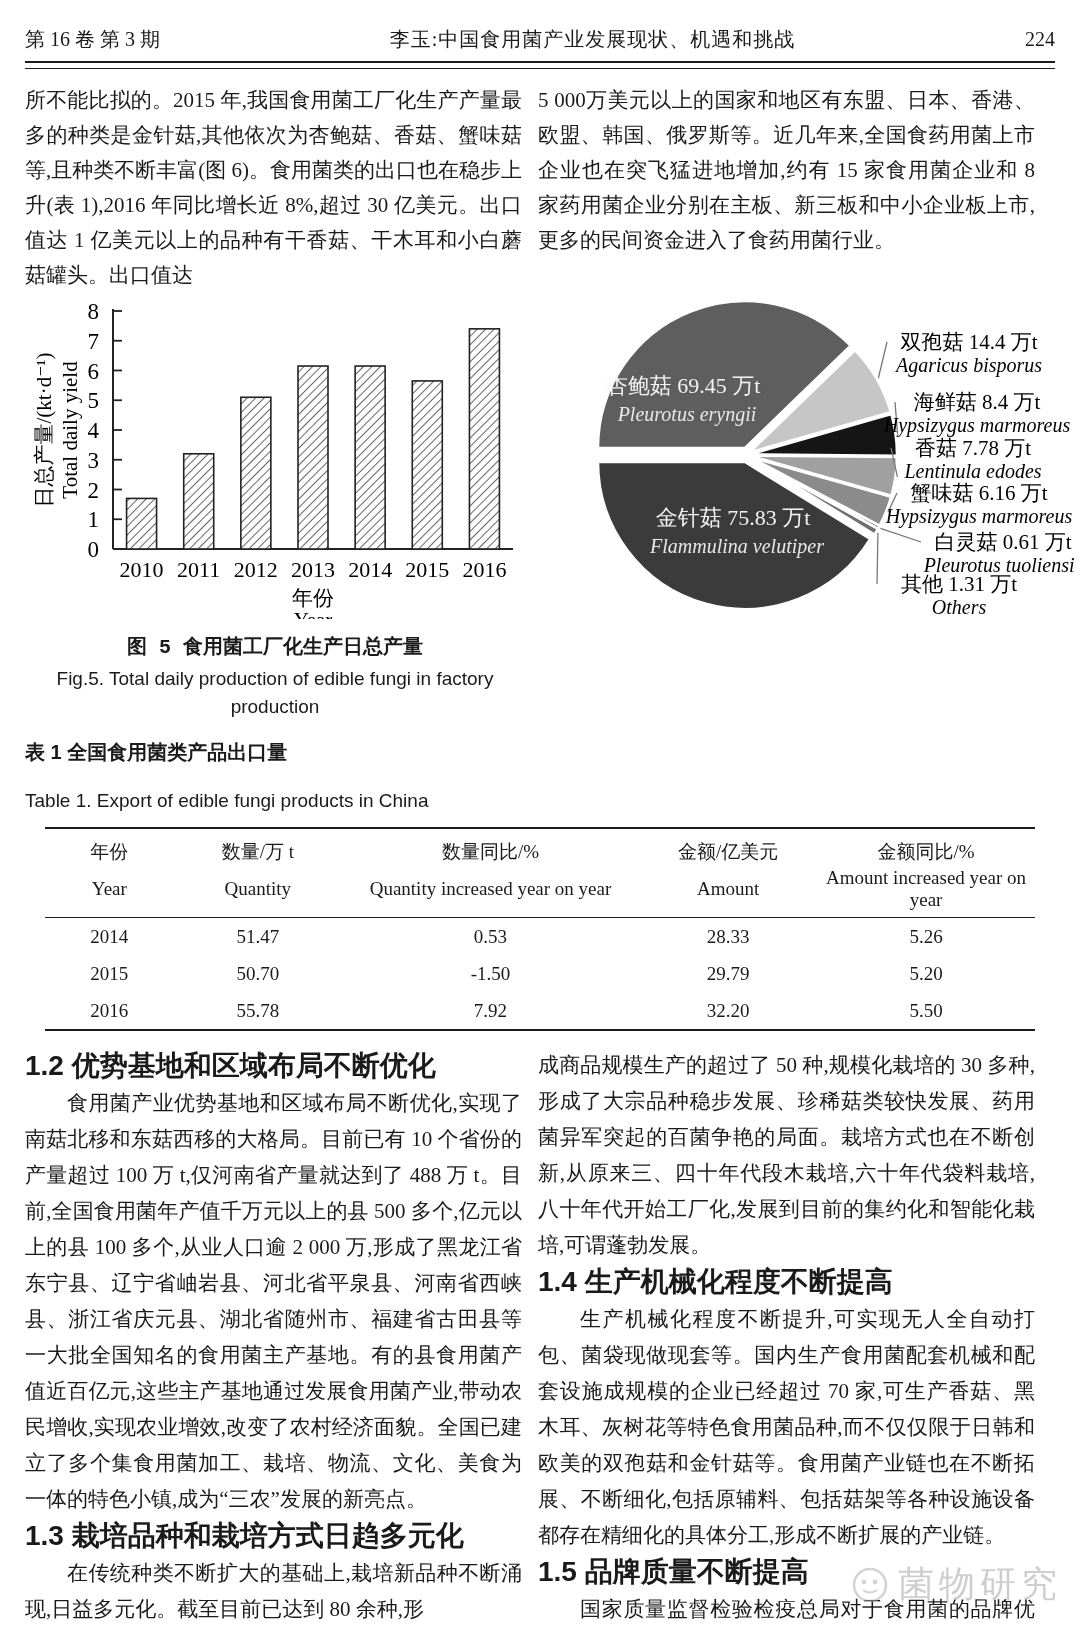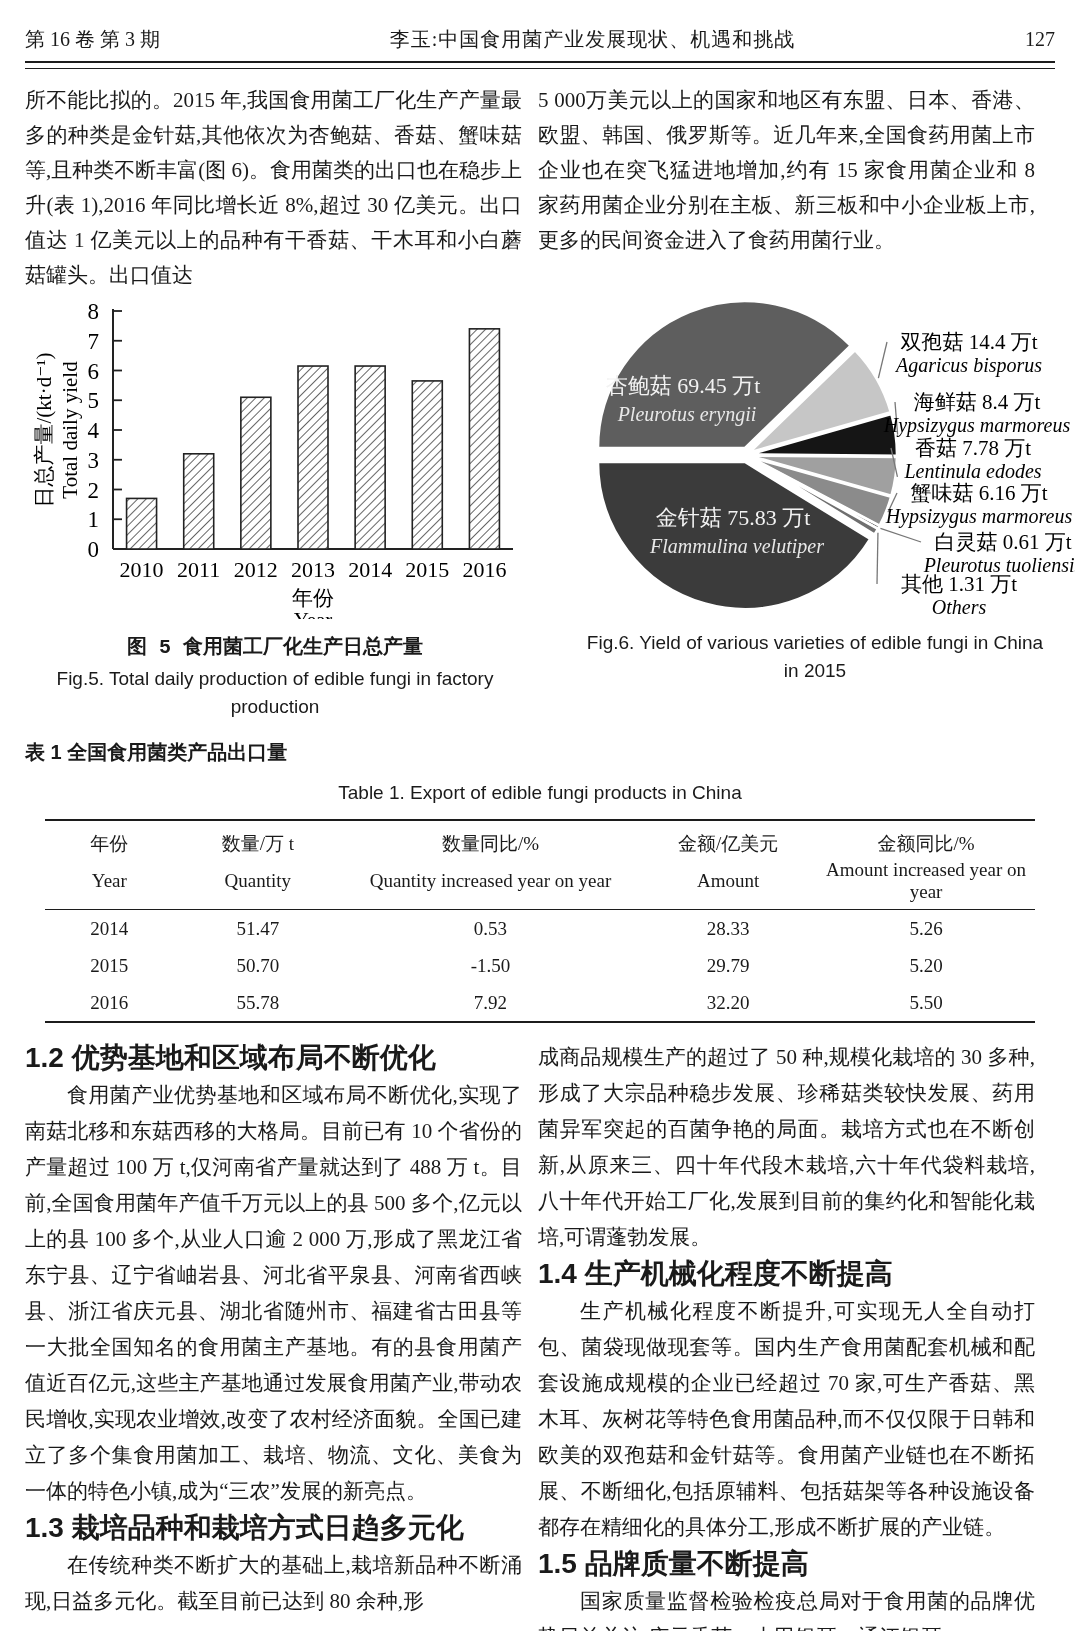--- a/index.html
+++ b/index.html
@@ -21,21 +21,21 @@
   
   .figrow{display:flex;gap:30px;margin-top:4px;}
   .figcell{width:500px;}
   .figcell.right{width:520px;}
   .caption{margin-top:10px;text-align:center;}
   .caption .zh{font-family:Liberation Mono, monospace;font-weight:bold;font-size:20px;line-height:30px;}
   .caption .en{font-family:"Liberation Sans","DejaVu Sans",sans-serif;font-size:19px;line-height:28px;margin:2px auto 0;width:440px;}
   
   .tableblock{margin-top:16px;}
   .tabletitle-zh{text-align:left;font-family:"Liberation Sans","DejaVu Sans",sans-serif;font-weight:bold;font-size:20px;line-height:30px;}
-  .tabletitle-en{text-align:center;font-family:"Liberation Sans","DejaVu Sans",sans-serif;font-size:19px;line-height:28px;margin-top:12px;}
+  .tabletitle-en{font-family:"Liberation Sans","DejaVu Sans",sans-serif;font-size:19px;line-height:28px;margin-top:20px;}
   table.datatable{border-collapse:collapse;width:990px;margin:12px auto 0;
         border-top:2.5px solid #1c1c1c;border-bottom:2.5px solid #1c1c1c;font-size:19px;}
   table.datatable th,table.datatable td{font-weight:normal;text-align:center;padding:0;}
   table.datatable thead tr.zh th{padding-top:8px;height:30px;}
   table.datatable thead tr.en th{height:32px;padding-bottom:6px;}
   table.datatable thead{border-bottom:1.5px solid #1c1c1c;}
   table.datatable tbody td{height:37px;}
   
   .watermark{position:absolute;right:18px;bottom:22px;display:flex;align-items:center;gap:8px;
         opacity:.5;pointer-events:none;}
@@ -45,21 +45,21 @@
   svg .lat{font-style:italic;}
 </style>
 </head>
 <body>
 
 <div id="page">
   <div class="inner">
     <div class="pagehead">
       <span>第 16 卷   第 3 期</span>
       <span class="mid">李玉:中国食用菌产业发展现状、机遇和挑战</span>
-      <span>127</span>
+      <span>224</span>
     </div>
     <div class="rule2"></div>
 
     <div class="twocol">
       <div class="col" id="top-left">
           <p>所不能比拟的。2015 年,我国食用菌工厂化生产产量最多的种类是金针菇,其他依次为杏鲍菇、香菇、蟹味菇等,且种类不断丰富(图 6)。食用菌类的出口也在稳步上升(表 1),2016 年同比增长近 8%,超过 30 亿美元。出口值达 1 亿美元以上的品种有干香菇、干木耳和小白蘑菇罐头。出口值达</p>
         </div>
       <div class="col" id="top-right">
           <p>5 000万美元以上的国家和地区有东盟、日本、香港、欧盟、韩国、俄罗斯等。近几年来,全国食药用菌上市企业也在突飞猛进地增加,约有 15 家食用菌企业和 8 家药用菌企业分别在主板、新三板和中小企业板上市,更多的民间资金进入了食药用菌行业。</p>
         </div>
@@ -144,21 +144,20 @@
             <text x="424" y="203" text-anchor="middle" font-size="21">蟹味菇 6.16 万t</text>
             <text x="424" y="226" text-anchor="middle" font-size="20" class="lat">Hypsizygus marmoreus</text>
             <line x1="325.43039145045657" y1="231.31172533487455" x2="366" y2="245" stroke="#777" stroke-width="1.3"></line>
             <text x="448" y="252" text-anchor="middle" font-size="21">白灵菇 0.61 万t</text>
             <text x="448" y="275" text-anchor="middle" font-size="20" class="lat">Pleurotus tuoliensis</text>
             <line x1="322.95393436436075" y1="235.71262019155745" x2="322" y2="287" stroke="#777" stroke-width="1.3"></line>
             <text x="404" y="294" text-anchor="middle" font-size="21">其他 1.31 万t</text>
             <text x="404" y="317" text-anchor="middle" font-size="20" class="lat">Others</text>
           </svg>
         <div class="caption">
-          <div class="en" style="width:470px">Fig.6.  Yield  of  various  varieties  of  edible  fungi  in China in 2015</div>
         </div>
       </div>
     </div>
 
     <div class="tableblock">
       <div class="tabletitle-zh">表 1   全国食用菌类产品出口量</div>
       <div class="tabletitle-en">Table 1. Export of edible fungi products in China</div>
       <table class="datatable" id="table1">
           <thead>
             <tr class="zh">
@@ -212,13 +211,22 @@
       <div class="col" id="bottom-right">
           <p class="">成商品规模生产的超过了 50 种,规模化栽培的 30 多种,形成了大宗品种稳步发展、珍稀菇类较快发展、药用菌异军突起的百菌争艳的局面。栽培方式也在不断创新,从原来三、四十年代段木栽培,六十年代袋料栽培,八十年代开始工厂化,发展到目前的集约化和智能化栽培,可谓蓬勃发展。</p>
           <div class="section-heading">1.4   生产机械化程度不断提高</div>
           <p class="indent">生产机械化程度不断提升,可实现无人全自动打包、菌袋现做现套等。国内生产食用菌配套机械和配套设施成规模的企业已经超过 70 家,可生产香菇、黑木耳、灰树花等特色食用菌品种,而不仅仅限于日韩和欧美的双孢菇和金针菇等。食用菌产业链也在不断拓展、不断细化,包括原辅料、包括菇架等各种设施设备都存在精细化的具体分工,形成不断扩展的产业链。</p>
           <div class="section-heading">1.5   品牌质量不断提高</div>
           <p class="indent">国家质量监督检验检疫总局对于食用菌的品牌优势日益关注,庆元香菇、古田银耳、通江银耳、</p>
         </div>
     </div>
   </div>
 
+  <div class="watermark">
+    <svg width="40" height="40" viewBox="0 0 40 40">
+      <circle cx="20" cy="20" r="16" fill="none" stroke="#a8a8a8" stroke-width="2.5"></circle>
+      <circle cx="14" cy="17" r="2.4" fill="#a8a8a8"></circle>
+      <circle cx="25" cy="17" r="2.4" fill="#a8a8a8"></circle>
+      <path d="M13 25 Q20 30 27 25" fill="none" stroke="#a8a8a8" stroke-width="2"></path>
+    </svg>
+    <span class="wm-text">菌物研究</span>
+  </div>
 </div>
 
 </body></html>

